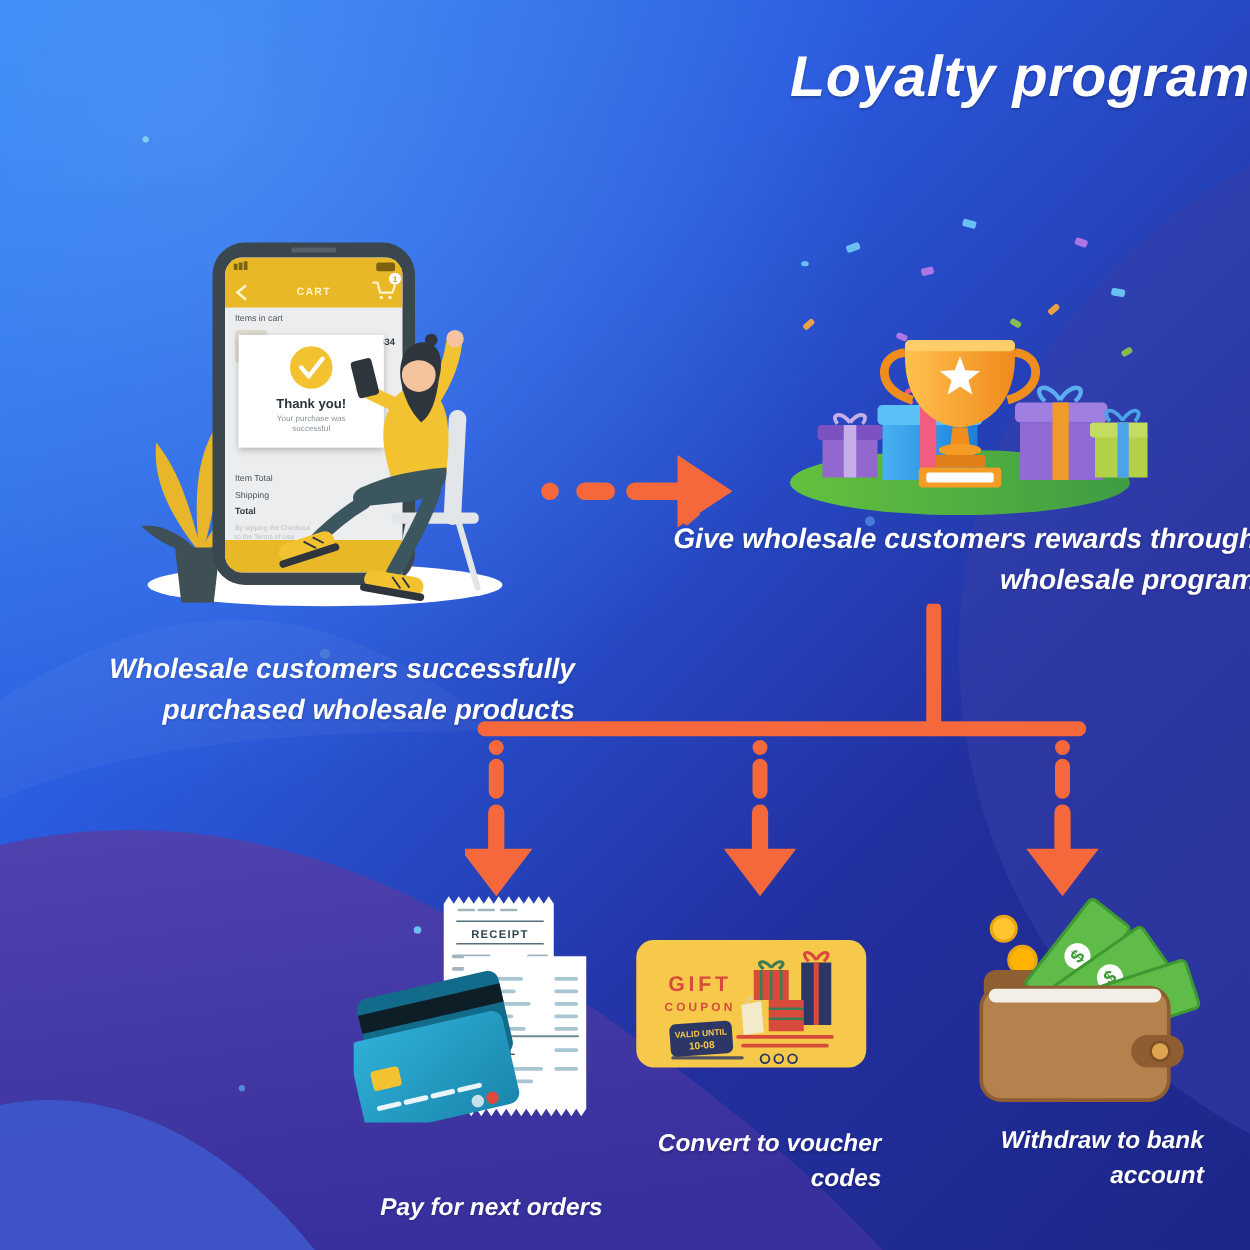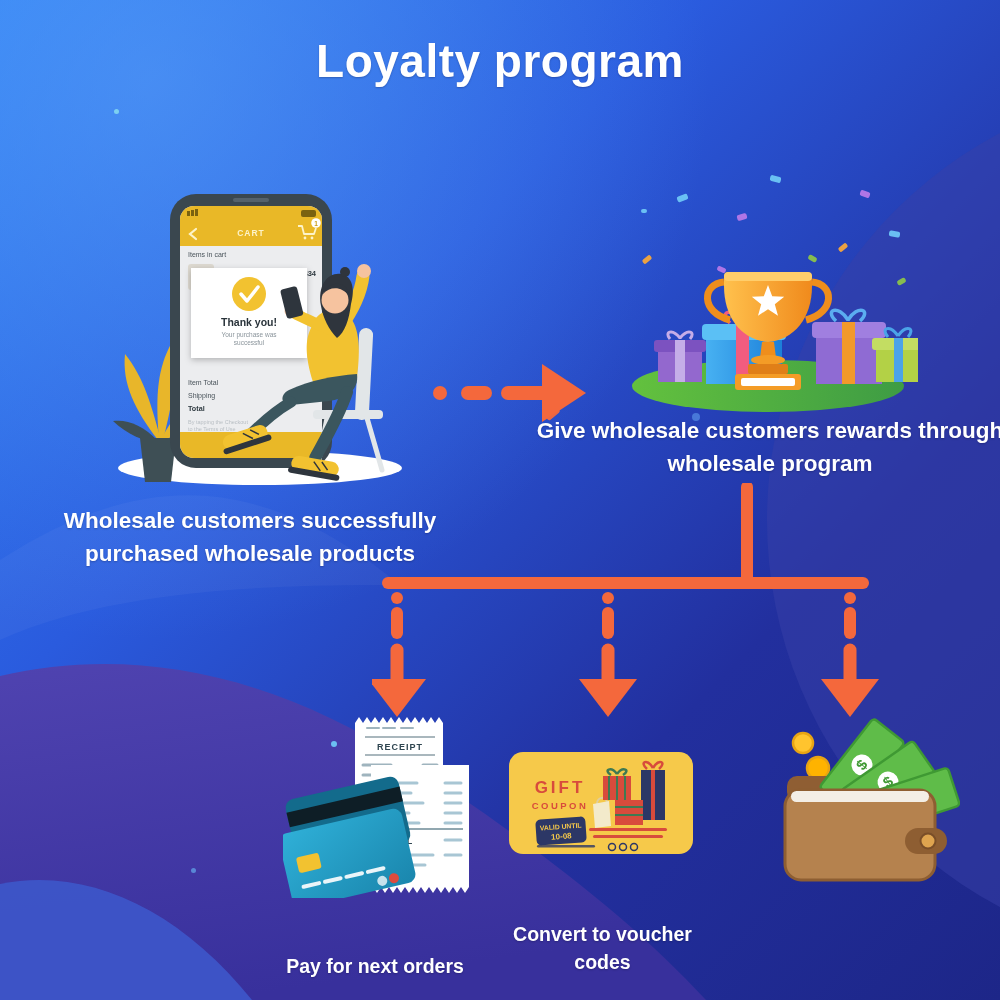--- a/index.html
+++ b/index.html
@@ -1,27 +1,27 @@
 <!DOCTYPE html>
 <html><head>
 <meta charset="utf-8">
 <style>
   html,body{margin:0;padding:0;background:#10163f;}
   #canvas{position:relative;width:1000px;height:1000px;overflow:hidden;
           font-family:"Liberation Sans",sans-serif;}
   #bg{position:absolute;left:0;top:0;z-index:0;}
   .layer{position:absolute;z-index:2;}
-  .cap{position:absolute;color:#fff;font-weight:700;text-align:center;z-index:3;
-       text-shadow:0 1px 2px rgba(0,0,30,.25);}
+  .cap{position:absolute;color:#fff;font-weight:700;text-align:right;z-index:3;
+       text-shadow:0 1px 2px rgba(0,0,30,.25);font-style:italic;}
   #title{left:0;top:34px;width:1000px;font-size:46px;letter-spacing:.5px;}
   #subtitle{left:0;top:112px;width:1000px;font-size:24px;}
-  #cap-purchase{left:40px;top:504px;width:420px;font-size:22.5px;line-height:33px;}
+  #cap-purchase{left:40px;top:518px;width:420px;font-size:22.5px;line-height:33px;}
   #cap-reward{left:535px;top:414px;width:470px;font-size:22.5px;line-height:33px;}
   #cap-pay{left:268px;top:952px;width:214px;font-size:19.5px;line-height:28px;}
-  #cap-voucher{left:500px;top:901px;width:205px;font-size:19.5px;line-height:28px;margin-top:19px;}
+  #cap-voucher{left:500px;top:901px;width:205px;font-size:19.5px;line-height:28px;}
   #cap-withdraw{left:748px;top:898px;width:215px;font-size:19.5px;line-height:28px;}
   #confetti-layer{position:absolute;left:0;top:0;width:1000px;height:1000px;z-index:1;}
   .confetti{position:absolute;}
   svg text{font-family:"Liberation Sans",sans-serif;}
 </style>
 </head>
 <body>
 
 <div id="canvas">
 
@@ -399,14 +399,15 @@
     <g>
       <rect x="20" y="78" width="150" height="90" rx="16" fill="#B5824E" stroke="#8E5E32" stroke-width="3"></rect>
       <rect x="26" y="79" width="138" height="11" rx="5.5" fill="#F3EEE6"></rect>
       <rect x="140" y="116" width="42" height="26" rx="13" fill="#8E5E32"></rect>
       <circle cx="163" cy="129" r="7.5" fill="#DFA44F" stroke="#7A4E28" stroke-width="2"></circle>
     </g>
   </svg>
 
   <div id="cap-pay" class="cap">Pay for next orders</div>
   <div id="cap-voucher" class="cap">Convert to voucher codes</div>
+  <div id="cap-withdraw" class="cap">Withdraw to bank account</div>
 
 </div>
 
 </body></html>

